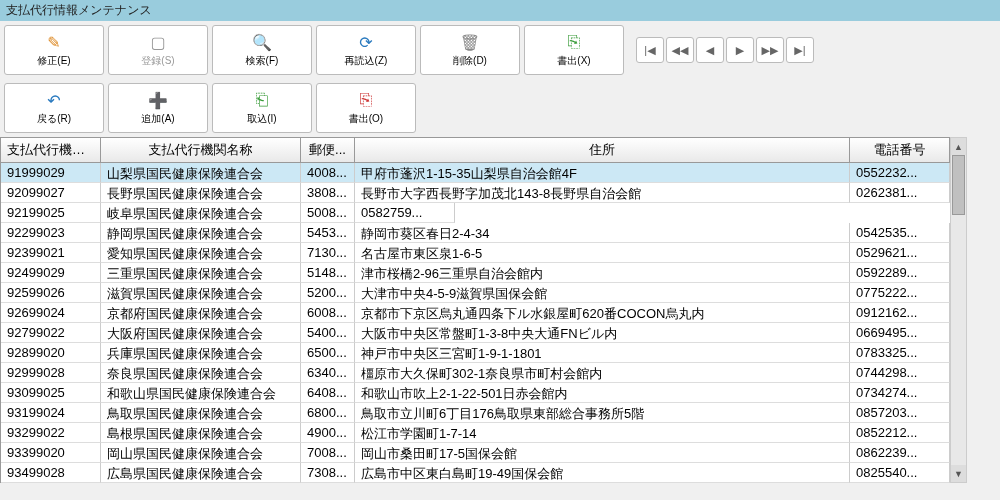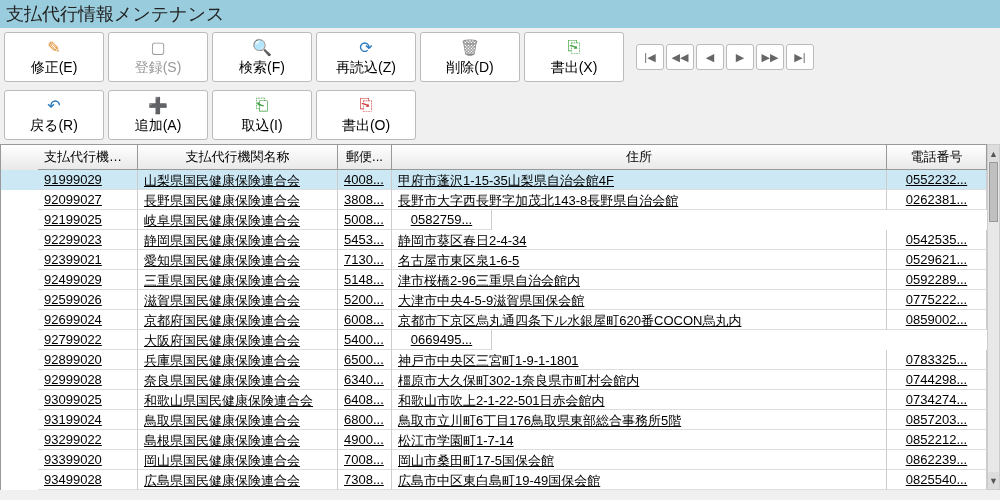--- a/index.html
+++ b/index.html
@@ -1,52 +1,52 @@
 <!DOCTYPE html>
 <html><head>
 <meta charset="utf-8">
 <style>
 * { box-sizing: border-box; margin: 0; padding: 0; }
 body { font-family: "MS PGothic", "Meiryo", sans-serif; font-size: 13px; background: #f0f0f0; overflow: hidden; }
 .window { width: 1000px; height: 500px; background: #f0f0f0; position: relative; }
-.title-bar { background: #99ccdd; padding: 2px 6px; font-size: 18px; color: #222; }
+.title-bar { background: #99ccdd; padding: 2px 6px; font-size: 12px; color: #222; }
 .toolbar { display: flex; padding: 4px; gap: 4px; align-items: center; }
 .toolbar-btn {
   width: 100px; height: 50px; border: 1px solid #bbb; background: #fff;
   border-radius: 3px; display: flex; flex-direction: column; align-items: center;
   justify-content: center; cursor: pointer; gap: 2px;
 }
 .toolbar-btn.disabled { color: #999; }
 .toolbar-btn .icon { font-size: 16px; height: 20px; display: flex; align-items: center; }
-.toolbar-btn .lbl { font-size: 14px; }
+.toolbar-btn .lbl { font-size: 10px; }
 .nav-btns { display: flex; gap: 2px; margin-left: 8px; }
 .nav-btn {
   width: 28px; height: 26px; border: 1px solid #bbb; background: #fff;
   border-radius: 3px; display: flex; align-items: center; justify-content: center;
   font-size: 11px; color: #666; cursor: pointer;
 }
 .toolbar2 { display: flex; padding: 4px; gap: 4px; }
 .grid-wrap { position: relative; display: flex; }
 .grid { border-top: 1px solid #999; border-left: 1px solid #999; background: #fff; }
 .grid-header { display: flex; background: linear-gradient(#fff, #e8e8e8); }
 .grid-header .cell {
   border-right: 1px solid #999; border-bottom: 1px solid #999; padding: 3px 6px;
   font-size: 13px; text-align: center; overflow: hidden; white-space: nowrap; text-overflow: ellipsis;
 }
-.grid-body .row { display: flex; text-decoration: underline; }
+.grid-body .row { display: flex; }
 .grid-body .row.selected { background: #cce8f5; }
 .grid-body .cell {
   border-right: 1px solid #ccc; border-bottom: 1px solid #ddd; padding: 2px 6px;
   font-size: 13px; overflow: hidden; white-space: nowrap; text-overflow: ellipsis; height: 20px;
 }
-.col-code { width: 100px; margin-left: 37px; }
+.col-code { width: 100px; }
 .col-name { width: 200px; }
 .col-post { width: 54px; }
 .col-addr { width: 495px; }
-.col-tel  { width: 100px; text-align: center; }
+.col-tel  { width: 100px; }
 .scrollbar-v { width: 17px; background: #e8e8e8; border: 1px solid #ccc; display: flex; flex-direction: column; }
 .scrollbar-v .arrow { height: 17px; background: #ddd; display: flex; align-items: center; justify-content: center; font-size: 9px; color: #555; }
 .scrollbar-v .track { flex: 1; position: relative; }
 .scrollbar-v .thumb { position: absolute; top: 0; left: 1px; right: 1px; height: 60px; background: #c0c0c0; border: 1px solid #999; }
 .green { color: #3a9c3a; }
 .blue { color: #2a7abf; }
 .red { color: #cc3333; }
 .orange { color: #dd8822; }
 </style>
 </head>
@@ -165,26 +165,27 @@
             <div class="cell col-name">滋賀県国民健康保険連合会</div>
             <div class="cell col-post">5200...</div>
             <div class="cell col-addr">大津市中央4-5-9滋賀県国保会館</div>
             <div class="cell col-tel">0775222...</div>
           </div>
           <div class="row">
             <div class="cell col-code">92699024</div>
             <div class="cell col-name">京都府国民健康保険連合会</div>
             <div class="cell col-post">6008...</div>
             <div class="cell col-addr">京都市下京区烏丸通四条下ル水銀屋町620番COCON烏丸内</div>
-            <div class="cell col-tel">0859002...</div>
+            <div class="cell col-tel">0912162...</div>
           </div>
           <div class="row">
             <div class="cell col-code">92799022</div>
             <div class="cell col-name">大阪府国民健康保険連合会</div>
             <div class="cell col-post">5400...</div>
+            <div class="cell col-addr">大阪市中央区常盤町1-3-8中央大通FNビル内</div>
             <div class="cell col-tel">0669495...</div>
           </div>
           <div class="row">
             <div class="cell col-code">92899020</div>
             <div class="cell col-name">兵庫県国民健康保険連合会</div>
             <div class="cell col-post">6500...</div>
             <div class="cell col-addr">神戸市中央区三宮町1-9-1-1801</div>
             <div class="cell col-tel">0783325...</div>
           </div>
           <div class="row">

